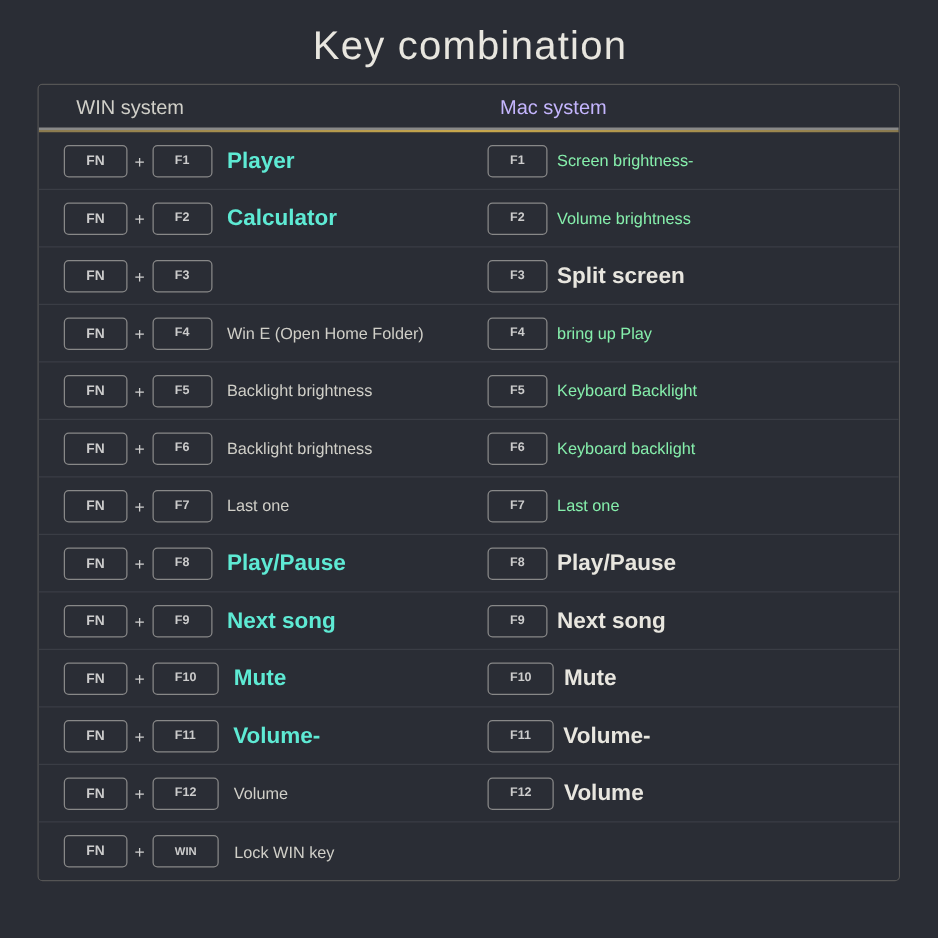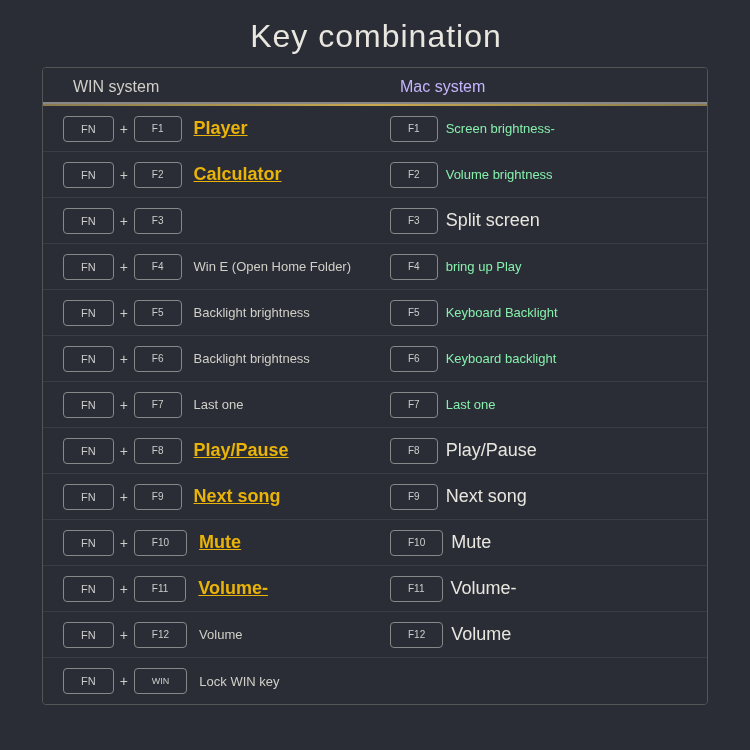--- a/index.html
+++ b/index.html
@@ -13,21 +13,21 @@
     }
     .page-title {
       text-align: center;
       font-size: 32px;
       color: #e8e6df;
       padding: 18px 0 12px 2px;
       font-weight: 400;
       letter-spacing: 1px;
     }
     .table-container {
-      margin: 0 42px;
+      margin: 0 30px;
       border: 1px solid #555;
       border-radius: 4px;
       overflow: hidden;
     }
     .table-header {
       display: flex;
       background-color: #2a2d35;
       padding: 10px 0 6px 0;
       border-bottom: 2px solid #888;
     }
@@ -79,21 +79,21 @@
     }
     .key-box {
       display: inline-flex;
       align-items: center;
       justify-content: center;
       border: 1.5px solid #888;
       border-radius: 4px;
       background: transparent;
       color: #ccc;
       font-size: 10px;
-      font-weight: 400;
+      font-weight: 700;
       min-width: 32px;
       height: 26px;
       padding: 0 17px;
     }
     .key-fn {
       min-width: 32px;
       font-size: 11px;
     }
     .key-win-special {
       min-width: 32px;
@@ -105,30 +105,29 @@
       margin: 0 2px;
     }
     .win-label {
       margin-left: 8px;
       font-size: 13px;
       color: #d0cfc8;
     }
     .win-label.large {
       font-size: 18px;
       font-weight: 600;
-      color: #eab308;
-      text-decoration: underline;
+      color: #5eead4;
     }
     .mac-label {
       font-size: 13px;
       color: #86efac;
     }
     .mac-label.large {
       font-size: 18px;
-      font-weight: 400;
+      font-weight: 700;
       color: #e8e6df;
     }
   </style>
 </head>
 <body>
 
 <h1 class="page-title">Key combination</h1>
 
 <div class="table-container">
   <div class="table-header">

